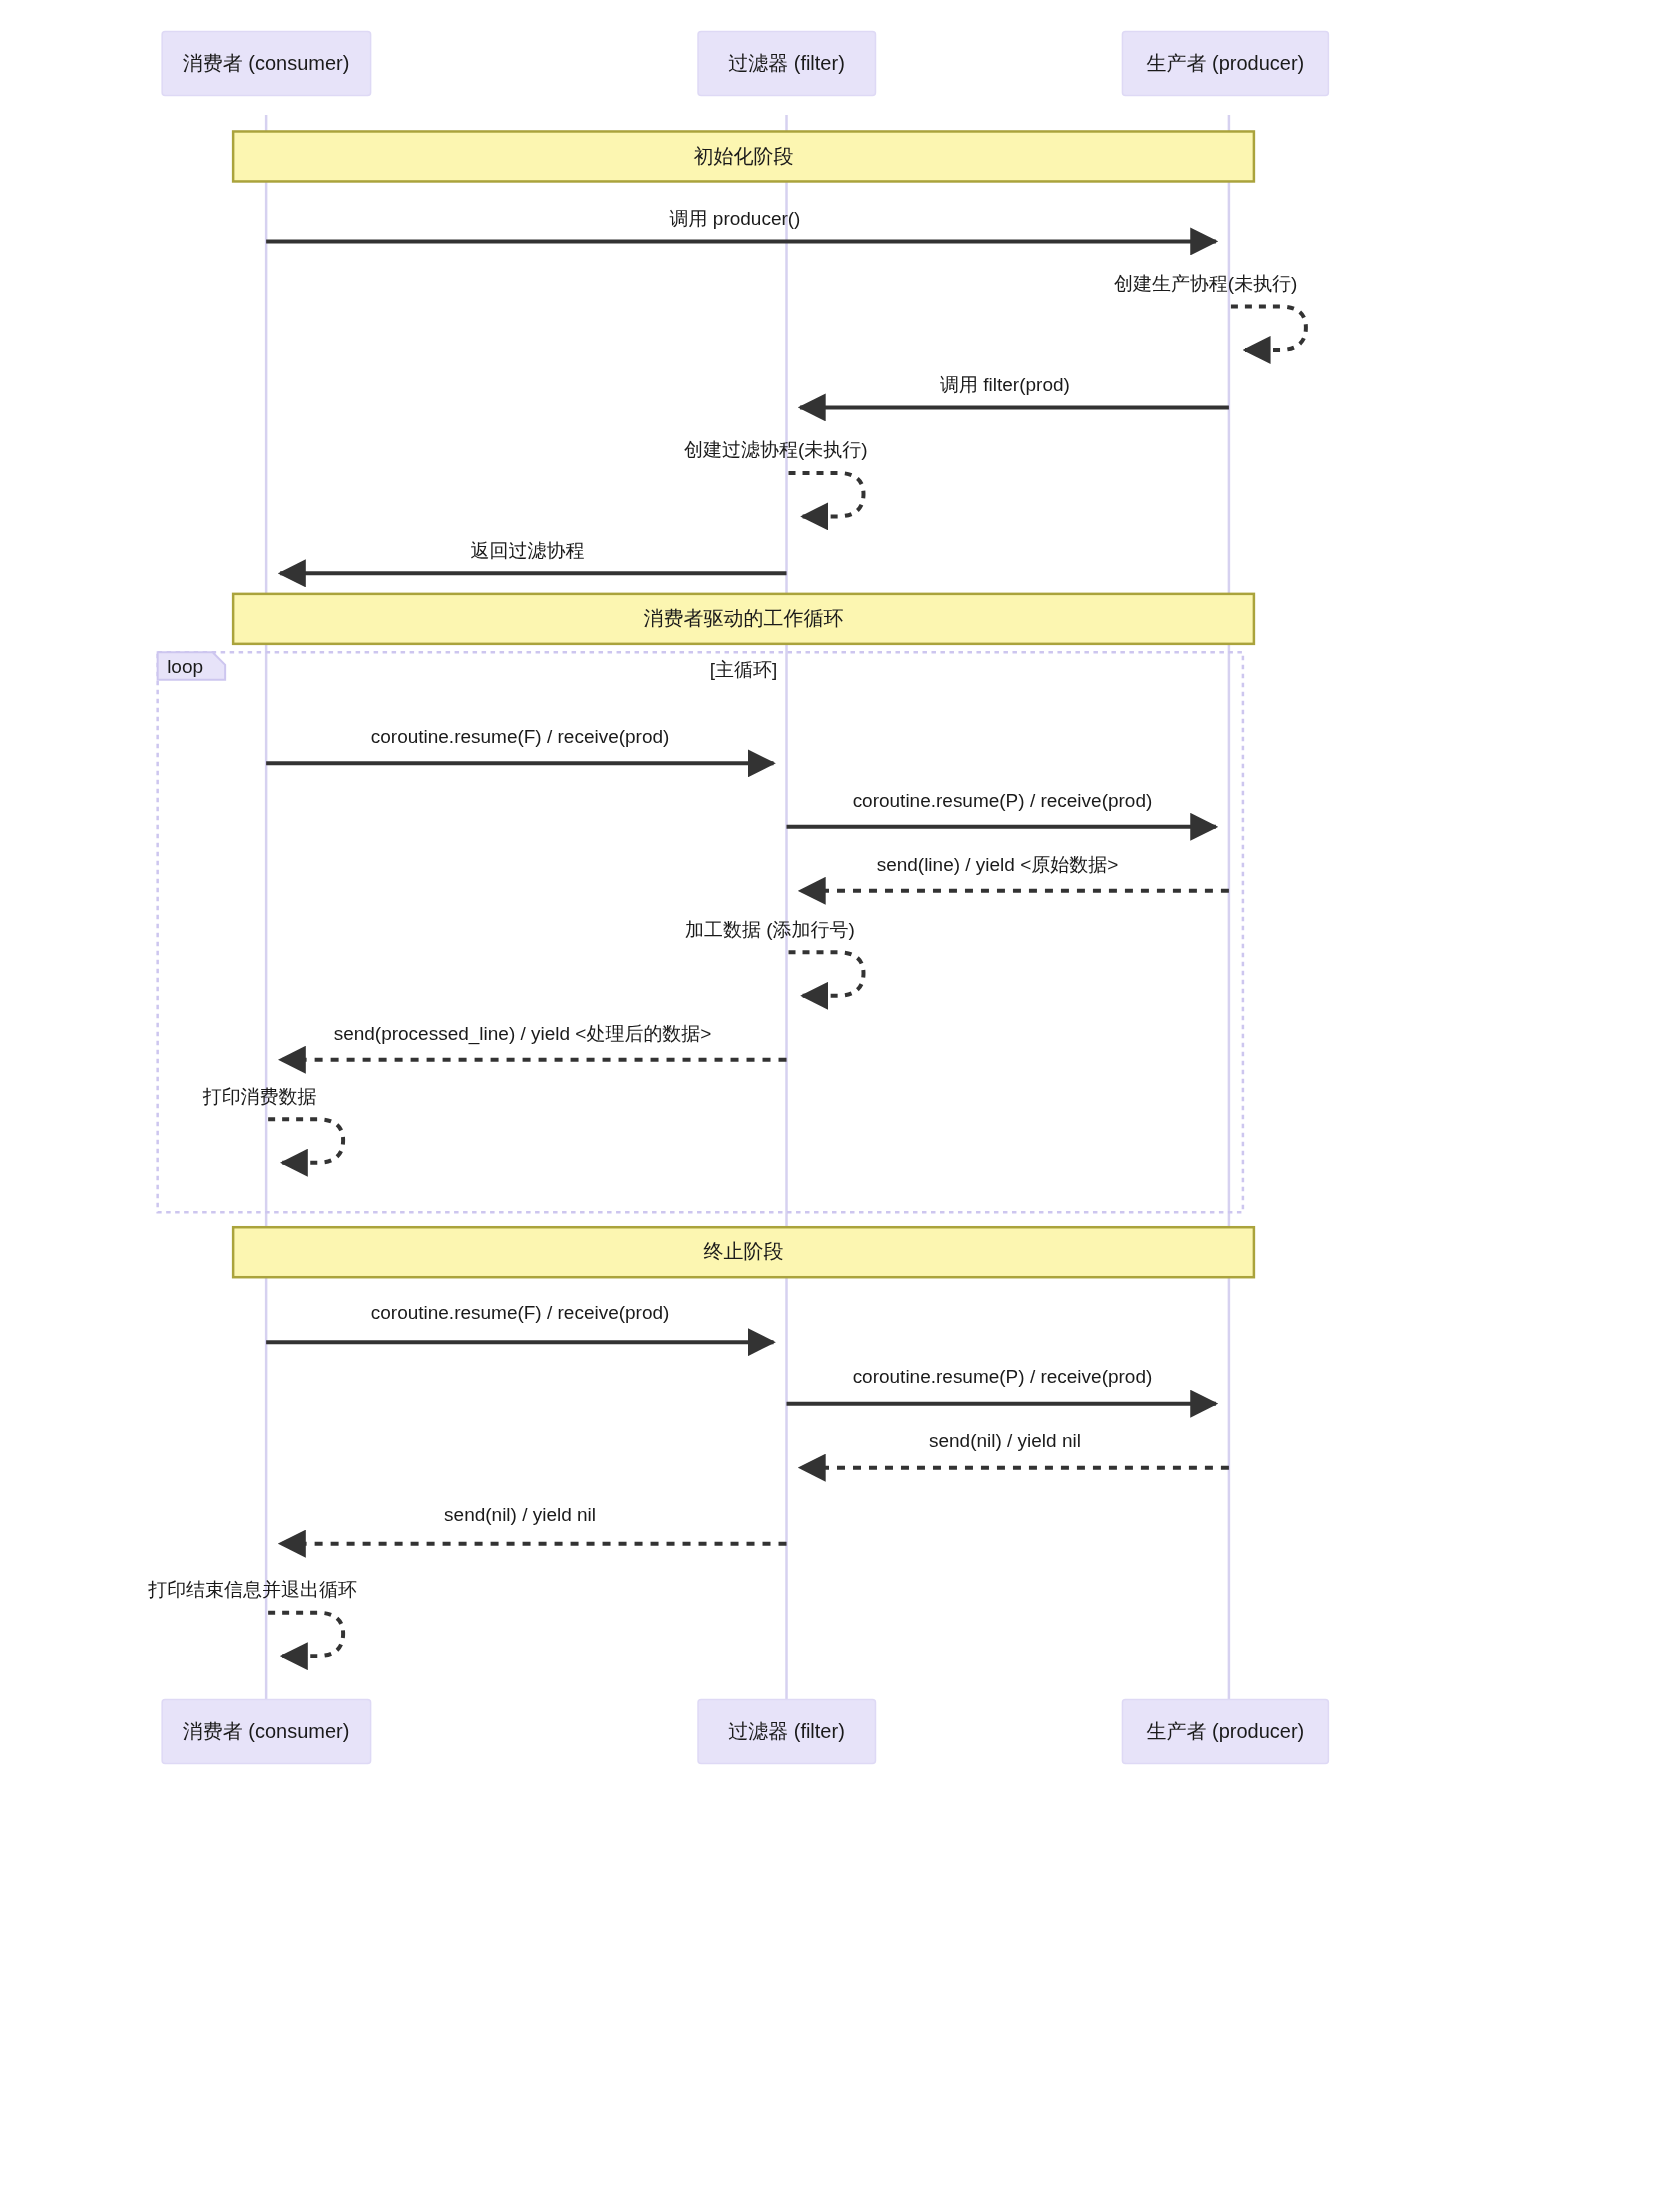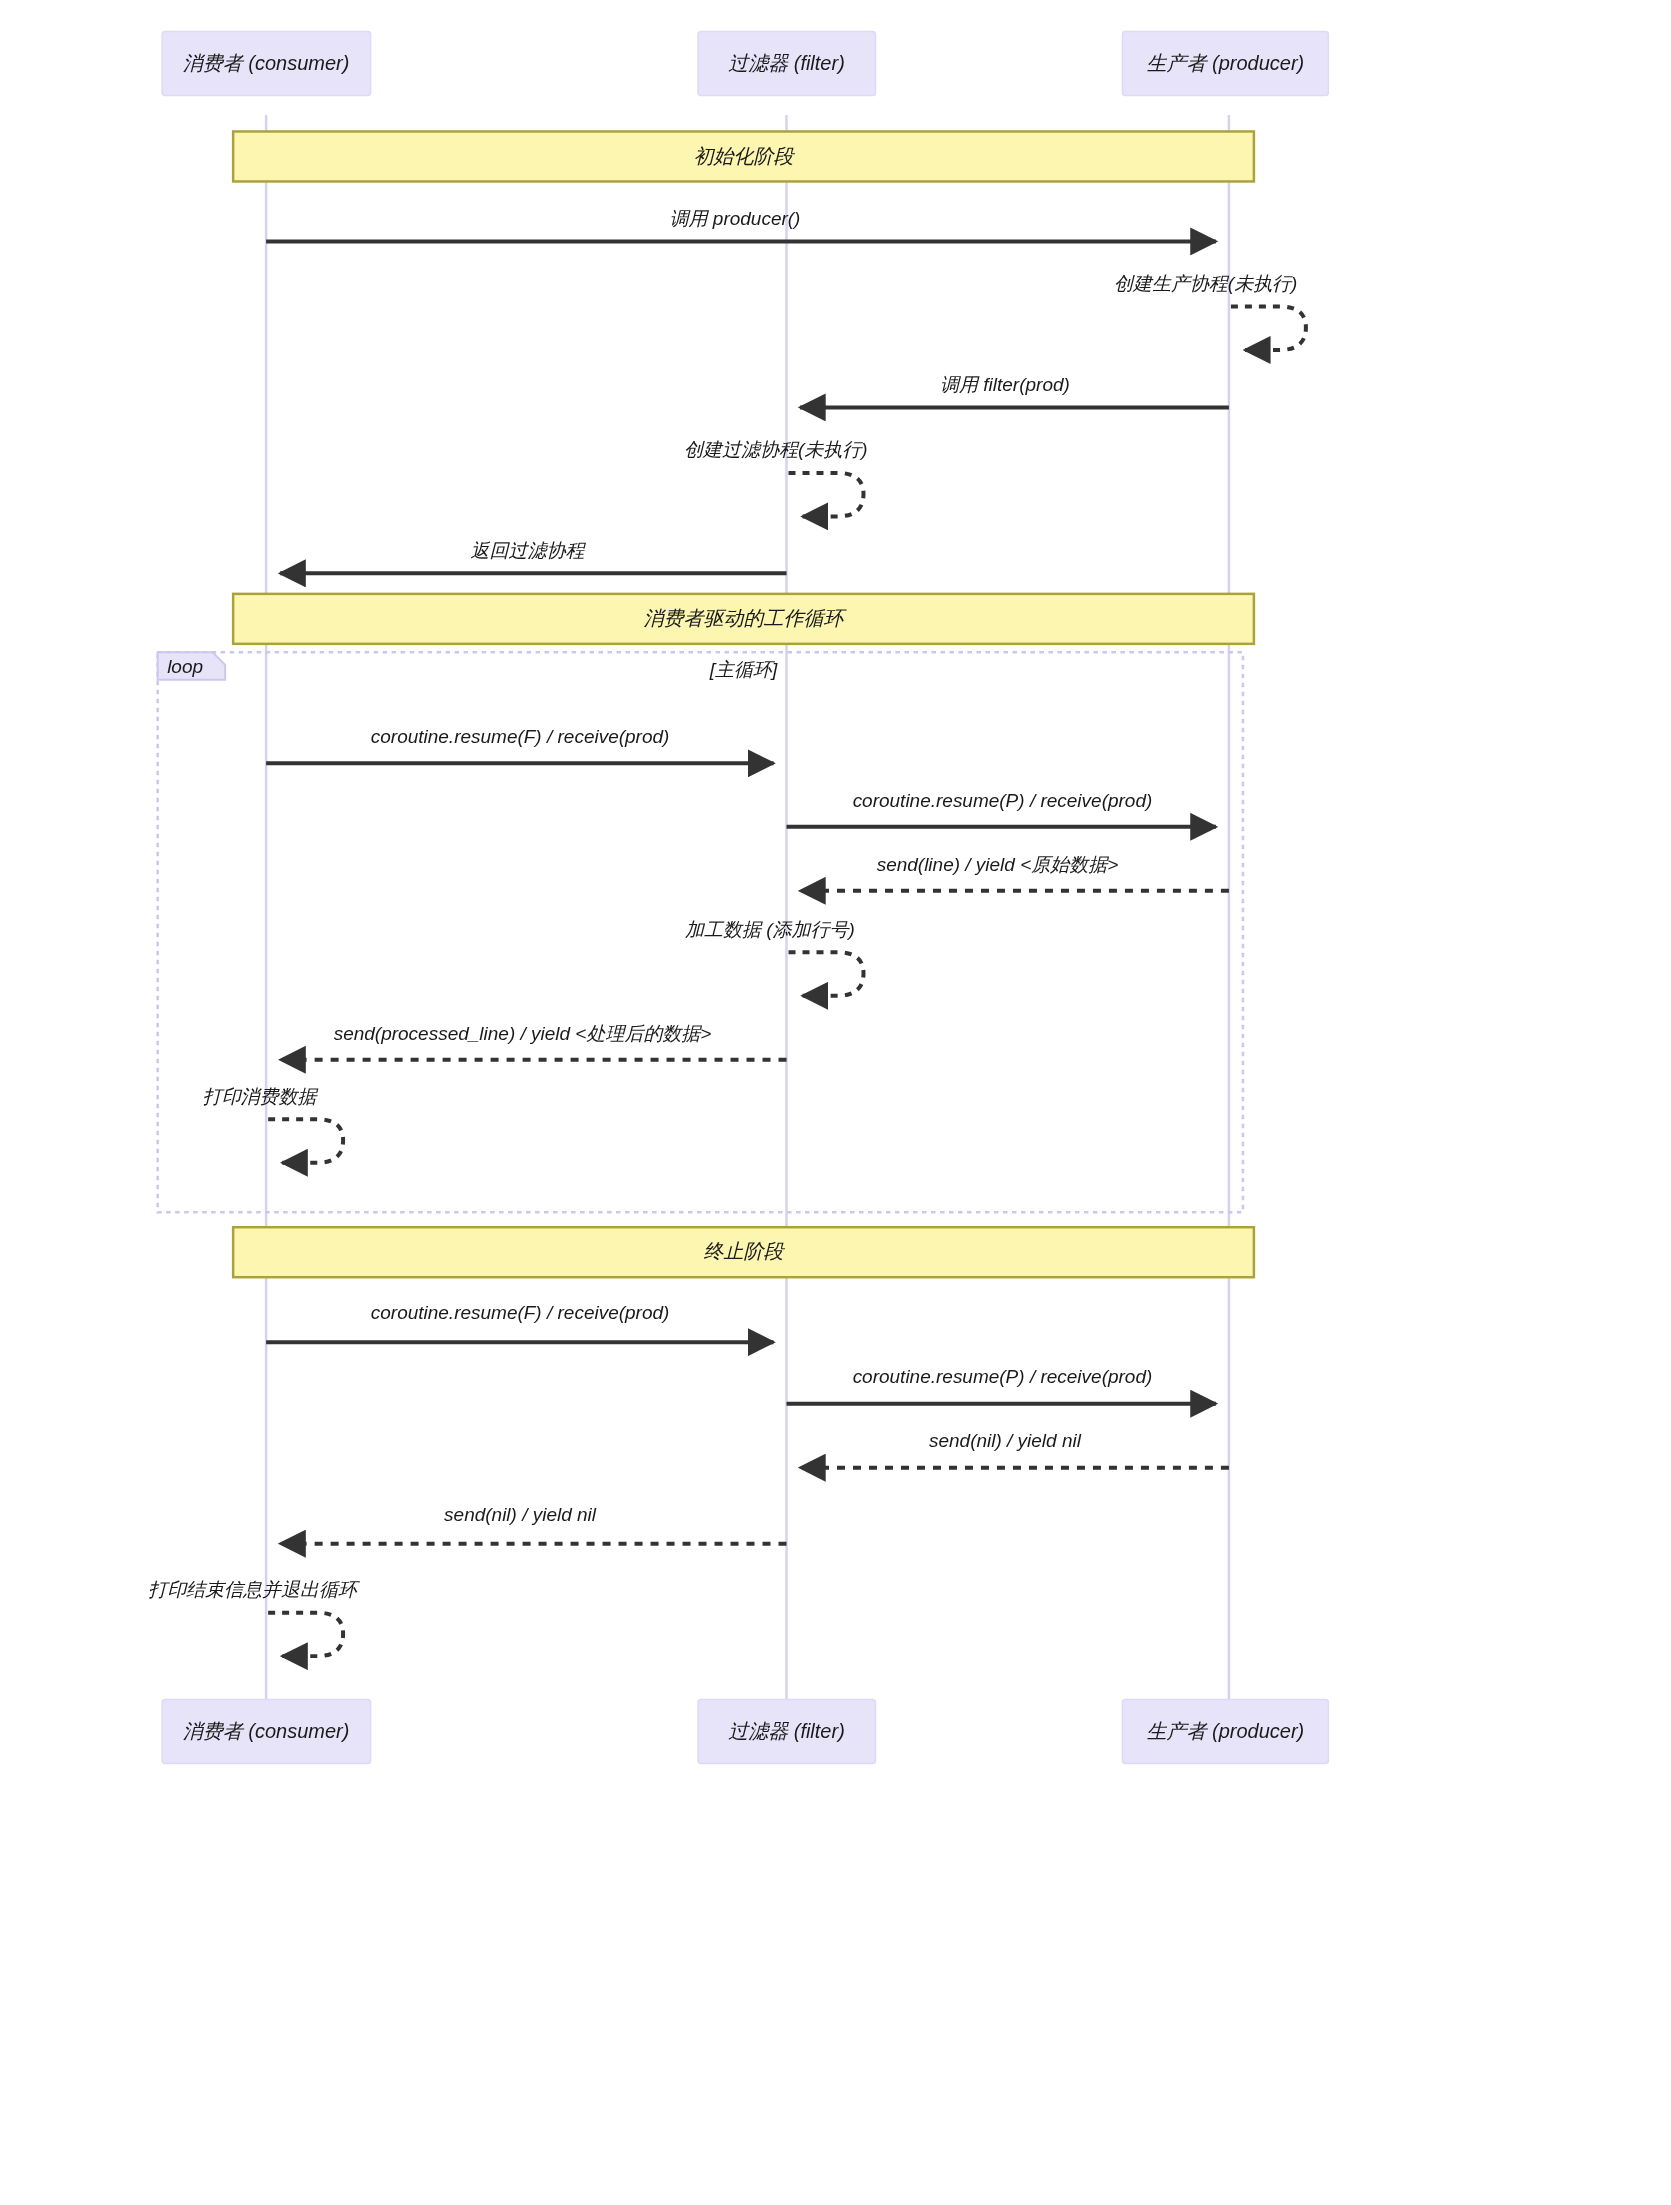--- a/index.html
+++ b/index.html
@@ -11,21 +11,20 @@
     font-family: "Liberation Sans", "DejaVu Sans", sans-serif;
     width: 1672px;
     height: 2205px;
     overflow: hidden;
   }
   #diagram-root {
     position: relative;
     width: 1672px;
     height: 2205px;
     background: #ffffff;
-    font-style: italic;
   }
   svg#seq-svg {
     position: absolute;
     left: 0;
     top: 0;
     width: 1672px;
     height: 2205px;
     display: block;
   }
   .lifeline-line {

